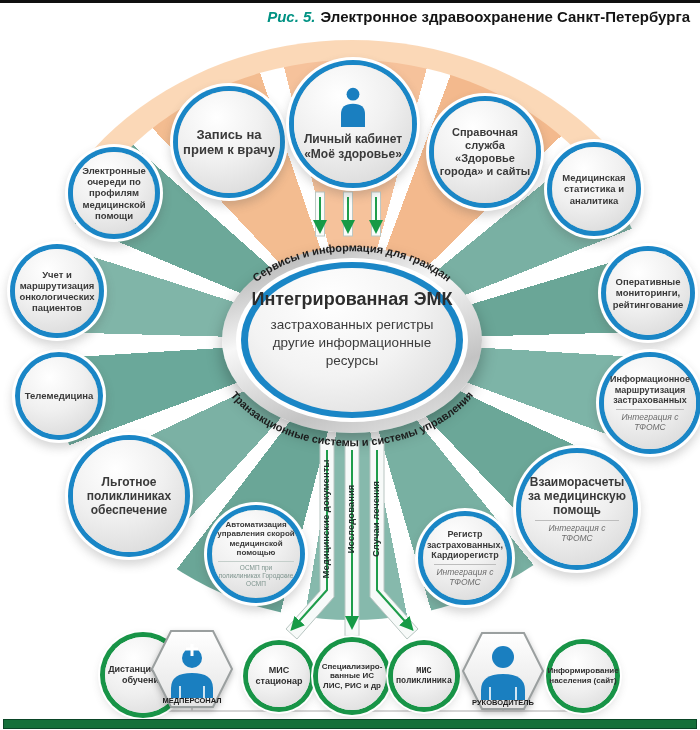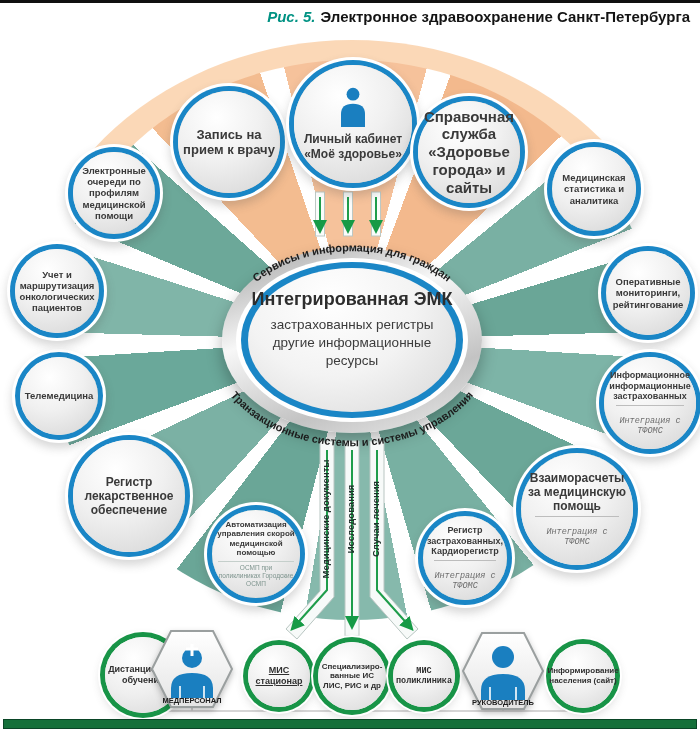--- a/index.html
+++ b/index.html
@@ -44,27 +44,27 @@
   .ct-sub{font-size:13.5px;color:#3c3c3c;line-height:1.35;}
 
   .overlay{position:absolute;left:0;top:0;width:700px;height:730px;pointer-events:none;}
   .arc-text{font-size:11px;font-weight:bold;fill:#1c1c1c;}
 
   
   .sat{position:absolute;border-radius:50%;display:flex;flex-direction:column;align-items:center;
        justify-content:center;text-align:center;color:#3a3a3a;font-weight:bold;line-height:1.18;
        background:radial-gradient(circle at 38% 26%,#ffffff 0%,#f0f0f0 45%,#d3d3d3 100%);
        box-shadow:0 0 0 5px #1a86c6,0 0 0 8px #ffffff,0 5px 10px 8px rgba(70,70,70,.22);padding:2px;}
-  .sat .sub{display:block;border-top:1px solid #bdbdbd;margin-top:3px;padding-top:10px;
-       font-style:italic;font-weight:normal;color:#6d6d6d;font-size:8.5px;line-height:1.2;width:78%;margin-left:auto;margin-right:auto;font-family:Liberation Mono, monospace;}
+  .sat .sub{display:block;border-top:1px solid #bdbdbd;margin-top:3px;padding-top:2px;
+       font-style:italic;font-weight:normal;color:#6d6d6d;font-size:8.5px;line-height:1.2;width:78%;margin-left:auto;margin-right:auto;}
   .sat .sub2{display:block;margin-top:3px;border-top:1px solid #c5cfcb;padding-top:2px;
        font-weight:normal;color:#7e948e;font-size:6.5px;line-height:1.25;width:90%;margin-left:auto;margin-right:auto;}
   .sat-1{left:178px;top:91px;width:98px;height:98px;font-size:13px;}
   .sat-2{left:294px;top:65px;width:114px;height:114px;font-size:12px;}
-  .sat-3{left:418px;top:101px;width:98px;height:98px;font-size:15px;}
+  .sat-3{left:434px;top:101px;width:98px;height:98px;font-size:11px;}
   .sat-4{left:552px;top:147px;width:80px;height:80px;font-size:9.5px;}
   .sat-5{left:606px;top:251px;width:80px;height:80px;font-size:9.5px;}
   .sat-6{left:604px;top:357px;width:88px;height:88px;font-size:9px;}
   .sat-7{left:521px;top:453px;width:108px;height:108px;font-size:12px;}
   .sat-8{left:423px;top:516px;width:80px;height:80px;font-size:9px;}
   .sat-9{left:212px;top:510px;width:84px;height:84px;font-size:8px;}
   .sat-10{left:73px;top:440px;width:108px;height:108px;font-size:12px;}
   .sat-11{left:20px;top:357px;width:74px;height:74px;font-size:9.5px;}
   .sat-12{left:15px;top:249px;width:80px;height:80px;font-size:9.5px;}
   .sat-13{left:73px;top:152px;width:78px;height:78px;font-size:9.5px;text-align:center;}
@@ -76,21 +76,21 @@
   .fl-1{left:247px;top:512px;}
   .fl-2{left:272px;top:512px;}
   .fl-3{left:297px;top:512px;}
 
   
   .bot{position:absolute;border-radius:50%;display:flex;align-items:center;justify-content:center;
        text-align:center;color:#2f2f2f;font-weight:bold;line-height:1.2;
        background:radial-gradient(circle at 38% 28%,#ffffff 0%,#efefef 50%,#d7d7d7 100%);
        box-shadow:0 0 0 5px #189447,0 0 0 7px #ffffff,0 4px 8px 5px rgba(80,80,80,.18);padding:2px;}
   .bot-1{left:105px;top:637px;width:72px;height:72px;font-size:9px;}
-  .bot-3{left:248px;top:645px;width:58px;height:58px;font-size:9px;text-decoration:underline;}
+  .bot-3{left:248px;top:645px;width:58px;height:58px;font-size:9px;}
   .bot-4{left:318px;top:642px;width:64px;height:64px;font-size:8px;}
   .bot-5{left:393px;top:645px;width:58px;height:58px;font-size:8.5px;font-family:Liberation Mono, monospace;}
   .bot-7{left:551px;top:644px;width:60px;height:60px;font-size:8px;}
   .hex{position:absolute;width:84px;height:82px;filter:drop-shadow(0 3px 3px rgba(0,0,0,.25));}
   .hex-1{left:150px;top:628px;}
   .hex-2{left:461px;top:630px;}
   .hex svg{position:absolute;left:0;top:0;}
   .hex .hex-label{position:absolute;left:0;bottom:5px;width:100%;text-align:center;
        font-size:7.5px;font-weight:bold;color:#1d1d1d;}
 
@@ -192,37 +192,37 @@
   <div class="sat sat-3">
     <span>Справочная служба «Здоровье города» и сайты</span>
   </div>
   <div class="sat sat-4">
     <span>Медицинская статистика и аналитика</span>
   </div>
   <div class="sat sat-5">
     <span>Оперативные мониторинги, рейтингование</span>
   </div>
   <div class="sat sat-6">
-    <span>Информационное информационные застрахованных</span>
+    <span>Информационное маршрутизация застрахованных</span>
     <span class="sub">Интеграция с ТФОМС</span>
   </div>
   <div class="sat sat-7">
     <span>Взаиморасчеты за медицинскую помощь</span>
     <span class="sub">Интеграция с ТФОМС</span>
   </div>
   <div class="sat sat-8">
     <span>Регистр застрахованных, Кардиорегистр</span>
     <span class="sub">Интеграция с ТФОМС</span>
   </div>
   <div class="sat sat-9">
     <span>Автоматизация управления скорой медицинской помощью</span>
     <span class="sub2">ОСМП при поликлиниках Городские ОСМП</span>
   </div>
   <div class="sat sat-10">
-    <span>Регистр лекарственное обеспечение</span>
+    <span>Льготное поликлиниках обеспечение</span>
   </div>
   <div class="sat sat-11">
     <span>Телемедицина</span>
   </div>
   <div class="sat sat-12">
     <span>Учет и маршрутизация онкологических пациентов</span>
   </div>
   <div class="sat sat-13">
     <span>Электронные очереди по профилям медицинской помощи</span>
   </div>

